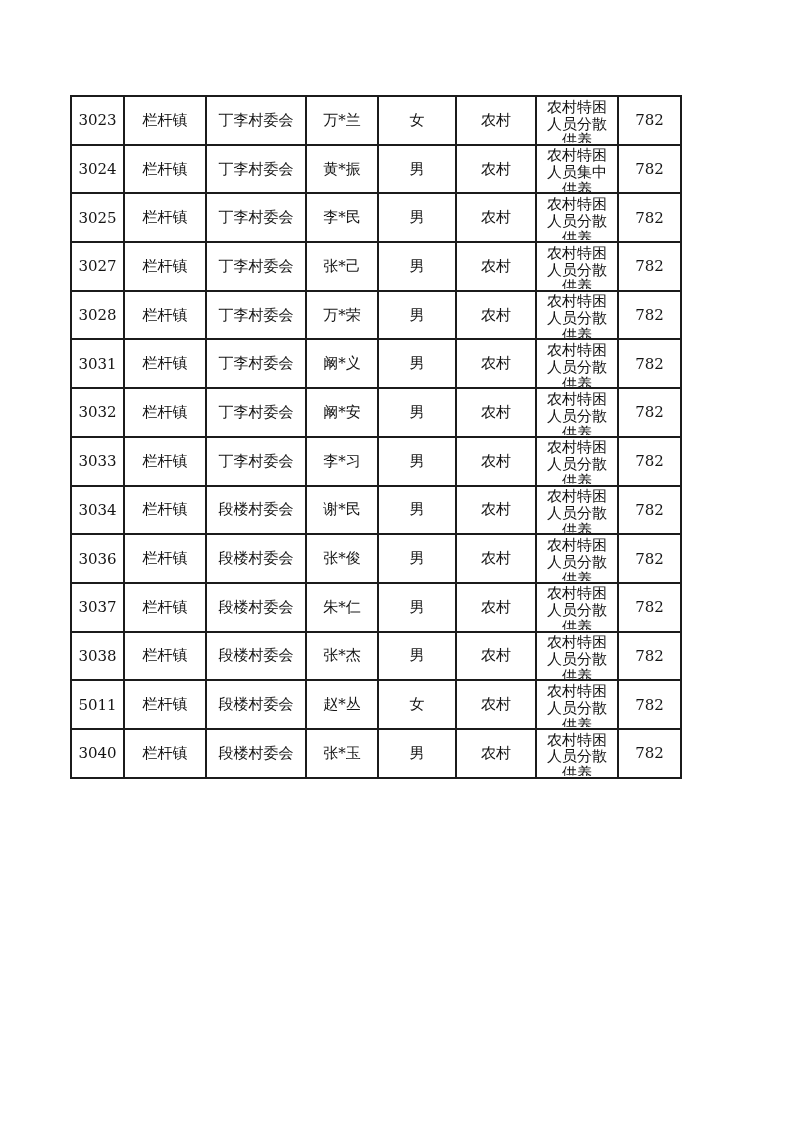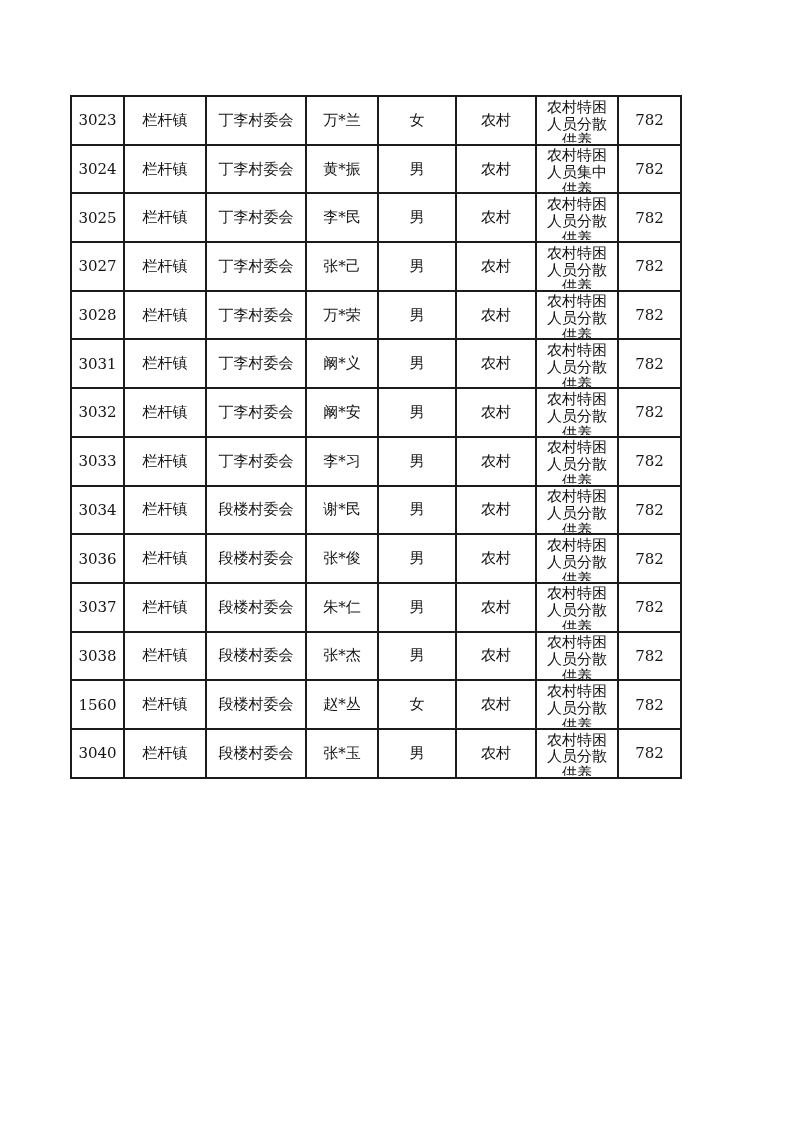--- a/index.html
+++ b/index.html
@@ -254,21 +254,21 @@
     <td class="c-category">
       <div class="cat-clip">
               <div class="cat-line">农村特困</div>
               <div class="cat-line">人员分散</div>
               <div class="cat-line">供养</div>
             </div>
     </td>
     <td>782</td>
   </tr>
         <tr>
-    <td>1560</td>
+    <td>5011</td>
     <td>栏杆镇</td>
     <td>段楼村委会</td>
     <td>赵*丛</td>
     <td>女</td>
     <td>农村</td>
     <td class="c-category">
       <div class="cat-clip">
               <div class="cat-line">农村特困</div>
               <div class="cat-line">人员分散</div>
               <div class="cat-line">供养</div>

